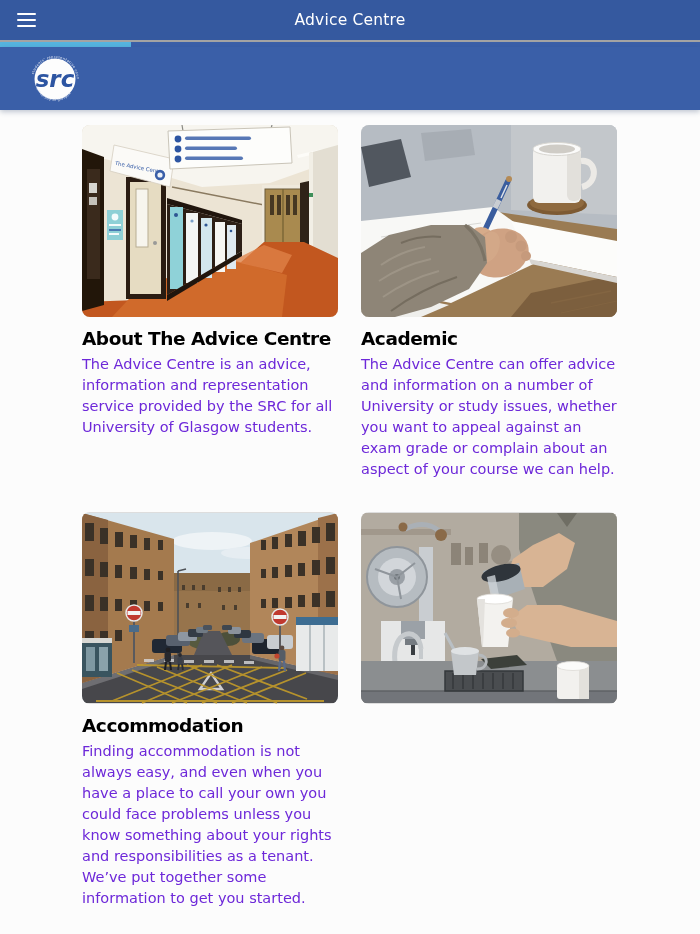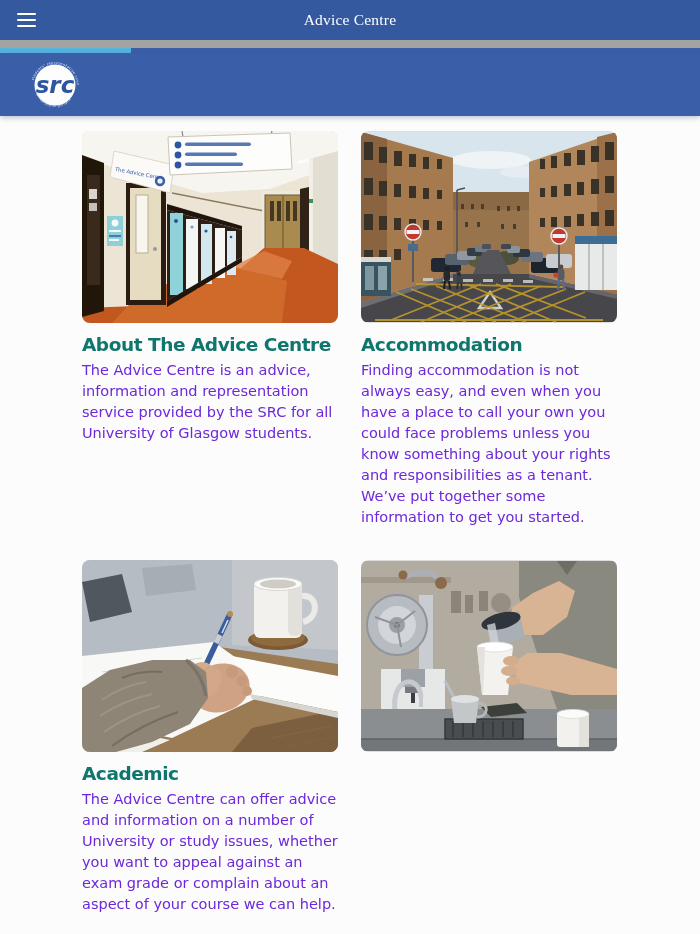--- a/index.html
+++ b/index.html
@@ -1,36 +1,36 @@
 <!DOCTYPE html>
 <html><head>
 <meta charset="utf-8">
 <style>
   html,body{margin:0;padding:0;}
   body{
     width:700px;height:934px;background:#fcfcfc;overflow:hidden;
     font-family:"DejaVu Sans","Liberation Sans",sans-serif;
   }
   
-  .appbar{height:40px;background:#35599f;position:relative;border-bottom:8px solid #a3a3a3;font-family:Liberation Serif, serif;}
+  .appbar{height:40px;background:#35599f;position:relative;border-bottom:2px solid #a3a3a3;}
   .menu-btn{position:absolute;left:14px;top:9px;width:26px;height:22px;background:transparent;border:none;cursor:pointer;padding:2px 3px;}
   .menu-btn span{display:block;width:19px;height:2.6px;background:#fff;border-radius:1px;margin:0 0 3.6px 0;}
   .menu-btn span:last-child{margin-bottom:0;}
   .appbar-title{position:absolute;left:0;right:0;top:0;line-height:40px;text-align:center;color:#ffffff;font-size:15.5px;letter-spacing:.2px;}
   .tab-track{height:5px;background:#3a5fa8;position:relative;}
   .tab-active{position:absolute;left:0;top:0;width:131px;height:5px;background:#55b4df;}
   .logo-band{height:63px;background:#3a5fa8;position:relative;box-shadow:0 2px 5px rgba(40,60,100,.28);}
   .src-logo{position:absolute;left:27px;top:4px;width:56px;height:56px;}
   
   main{padding:15px 82px 0 82px;}
   .grid{display:grid;grid-template-columns:256px 256px;column-gap:23px;row-gap:32px;}
   .card{width:256px;}
   .photo{margin:0;width:256px;height:192px;border-radius:8px;overflow:hidden;background:#ddd;}
   .photo svg{display:block;width:100%;height:100%;}
-  .card h2{margin:11px 0 5px 0;font-size:18.5px;font-weight:700;letter-spacing:-0.45px;color:#0f766e;white-space:nowrap;}
+  .card h2{margin:11px 0 5px 0;font-size:18.5px;font-weight:700;letter-spacing:-0.45px;color:#000000;white-space:nowrap;}
   .card p{margin:0;font-size:14.5px;line-height:1.45;color:#6d28d9;}
 </style>
 </head>
 <body>
 
 <header>
   <div class="appbar">
     <button class="menu-btn" aria-label="menu">
       <span></span>
         <span></span>
@@ -127,20 +127,77 @@
           <rect x="145" y="100" width="9" height="44" fill="#dfe9f0"></rect>
           <circle cx="94" cy="90" r="2" fill="#2e5693"></circle>
             <circle cx="124" cy="100" r="1.6" fill="#2e5693"></circle>
           <circle cx="149" cy="106" r="1.3" fill="#2e5693"></circle>
             <circle cx="110" cy="96" r="1.6" fill="#7aa0c8"></circle>
           <polygon points="85,170 160,126 160,131 85,176" fill="#20150d"></polygon>
         </svg>
       </figure>
       <h2>About The Advice Centre</h2>
       <p>The Advice Centre is an advice, information and representation service provided by the SRC for all University of Glasgow students.</p>
+    </article>
+
+    <article class="card">
+      <figure class="photo">
+        <svg viewBox="0 0 256 192">
+          <rect width="256" height="192" fill="#b6bcc3"></rect>
+          <polygon points="150,0 256,0 256,90 150,85" fill="#c6c9cd" opacity="0.85"></polygon>
+          <polygon points="0,22 40,14 50,52 8,62" fill="#40454d" opacity="0.85"></polygon>
+          <polygon points="60,8 110,4 114,30 64,36" fill="#9aa0a8" opacity="0.55"></polygon>
+
+          <polygon points="0,108 130,86 256,104 256,192 0,192" fill="#9a7b53"></polygon>
+          <polygon points="150,192 256,192 256,150 170,168" fill="#7c5f3e"></polygon>
+          <line x1="190" y1="178" x2="250" y2="166" stroke="#876844" stroke-width="1.4" opacity="0.7"></line>
+          <line x1="200" y1="188" x2="256" y2="176" stroke="#876844" stroke-width="1.2" opacity="0.6"></line>
+
+          <ellipse cx="196" cy="80" rx="30" ry="10" fill="#7d5a33"></ellipse>
+          <ellipse cx="196" cy="78" rx="27" ry="8.5" fill="#8f6a3f"></ellipse>
+          <rect x="172" y="22" width="48" height="56" rx="6" fill="#f2f1ee"></rect>
+          <rect x="206" y="24" width="14" height="52" rx="6" fill="#e2e0db"></rect>
+          <path d="M 220,36 C 236,34 238,58 221,62" fill="none" stroke="#eceae6" stroke-width="6"></path>
+          <ellipse cx="196" cy="24" rx="24" ry="6.5" fill="#fbfbfa" stroke="#d8d6d1" stroke-width="1"></ellipse>
+          <ellipse cx="196" cy="24" rx="18" ry="4.5" fill="#cfccc6"></ellipse>
+
+          <polygon points="0,96 132,82 196,128 90,178 0,160" fill="#f8f8f6"></polygon>
+          <line x1="20" y1="112" x2="120" y2="98" stroke="#d9d9d6" stroke-width="1.2"></line>
+          <line x1="24" y1="122" x2="126" y2="106" stroke="#d9d9d6" stroke-width="1.2"></line>
+          <line x1="28" y1="132" x2="100" y2="120" stroke="#d9d9d6" stroke-width="1.2"></line>
+          <rect x="30" y="140" width="26" height="14" fill="none" stroke="#e0e0dd" stroke-width="1.2" transform="rotate(-8 43 147)"></rect>
+          <polygon points="0,162 88,180 60,192 0,192" fill="#efefec"></polygon>
+
+          <polygon points="150,96 256,116 256,152 168,134" fill="#fcfcfa"></polygon>
+          <polygon points="168,134 256,152 256,158 170,139" fill="#d8d6d2"></polygon>
+
+          <line x1="116" y1="122" x2="112" y2="131" stroke="#b9bec5" stroke-width="3"></line>
+          <line x1="112" y1="131" x2="110" y2="135" stroke="#6a6f76" stroke-width="1.5"></line>
+          <line x1="147" y1="56" x2="116" y2="122" stroke="#3a5d9e" stroke-width="5.5" stroke-linecap="round"></line>
+          <line x1="138" y1="75" x2="134" y2="83" stroke="#c9cdd2" stroke-width="5.5"></line>
+          <line x1="146" y1="60" x2="140" y2="73" stroke="#dfe3e8" stroke-width="1.5"></line>
+          <circle cx="148" cy="54" r="3" fill="#b48a55"></circle>
+
+          <ellipse cx="120" cy="112" rx="12" ry="10" fill="#d6ab8a"></ellipse>
+          <ellipse cx="138" cy="128" rx="30" ry="24" fill="#cfa283" transform="rotate(-15 138 128)"></ellipse>
+          <circle cx="150" cy="112" r="6" fill="#c69a7c"></circle>
+            <circle cx="160" cy="121" r="5.5" fill="#c69a7c"></circle>
+            <circle cx="165" cy="131" r="5" fill="#c69a7c"></circle>
+          <ellipse cx="128" cy="122" rx="10" ry="16" fill="#d3a888" transform="rotate(20 128 122)"></ellipse>
+          <polygon points="0,192 0,128 28,110 70,100 108,100 124,112 126,138 108,164 70,182 34,192" fill="#8e8577"></polygon>
+          <path d="M20,140 q20,-14 44,-18" stroke="#a09788" stroke-width="2" fill="none" opacity="0.85"></path>
+          <path d="M18,156 q24,-16 52,-22" stroke="#a09788" stroke-width="2" fill="none" opacity="0.85"></path>
+          <path d="M22,172 q26,-18 56,-26" stroke="#a09788" stroke-width="2" fill="none" opacity="0.85"></path>
+          <path d="M40,118 q20,-8 40,-6" stroke="#6f6759" stroke-width="2" fill="none" opacity="0.8"></path>
+          <path d="M30,186 q30,-22 66,-34" stroke="#6f6759" stroke-width="2" fill="none" opacity="0.8"></path>
+          <path d="M104,100 q16,14 20,36" stroke="#7b7365" stroke-width="3" fill="none"></path>
+        </svg>
+      </figure>
+      <h2>Academic</h2>
+      <p>The Advice Centre can offer advice and information on a number of University or study issues, whether you want to appeal against an exam grade or complain about an aspect of your course we can help.</p>
     </article>
 
     <article class="card">
       <figure class="photo">
         <svg viewBox="0 0 256 190">
           <rect width="256" height="190" fill="#d9e5ec"></rect>
           <ellipse cx="130" cy="28" rx="40" ry="9" fill="#eef3f6"></ellipse>
           <ellipse cx="165" cy="40" rx="26" ry="6" fill="#e6edf2"></ellipse>
 
           <rect x="92" y="60" width="76" height="82" fill="#97744c"></rect>
@@ -278,77 +335,20 @@
             <line x1="198" y1="148" x2="197" y2="158" stroke="#5a6b8a" stroke-width="2.2"></line>
             <line x1="202" y1="148" x2="203" y2="158" stroke="#5a6b8a" stroke-width="2.2"></line>
         </svg>
       </figure>
       <h2>Accommodation</h2>
       <p>Finding accommodation is not always easy, and even when you have a place to call your own you could face problems unless you know something about your rights and responsibilities as a tenant. We’ve put together some information to get you started.</p>
     </article>
 
     <article class="card">
       <figure class="photo">
-        <svg viewBox="0 0 256 192">
-          <rect width="256" height="192" fill="#b6bcc3"></rect>
-          <polygon points="150,0 256,0 256,90 150,85" fill="#c6c9cd" opacity="0.85"></polygon>
-          <polygon points="0,22 40,14 50,52 8,62" fill="#40454d" opacity="0.85"></polygon>
-          <polygon points="60,8 110,4 114,30 64,36" fill="#9aa0a8" opacity="0.55"></polygon>
-
-          <polygon points="0,108 130,86 256,104 256,192 0,192" fill="#9a7b53"></polygon>
-          <polygon points="150,192 256,192 256,150 170,168" fill="#7c5f3e"></polygon>
-          <line x1="190" y1="178" x2="250" y2="166" stroke="#876844" stroke-width="1.4" opacity="0.7"></line>
-          <line x1="200" y1="188" x2="256" y2="176" stroke="#876844" stroke-width="1.2" opacity="0.6"></line>
-
-          <ellipse cx="196" cy="80" rx="30" ry="10" fill="#7d5a33"></ellipse>
-          <ellipse cx="196" cy="78" rx="27" ry="8.5" fill="#8f6a3f"></ellipse>
-          <rect x="172" y="22" width="48" height="56" rx="6" fill="#f2f1ee"></rect>
-          <rect x="206" y="24" width="14" height="52" rx="6" fill="#e2e0db"></rect>
-          <path d="M 220,36 C 236,34 238,58 221,62" fill="none" stroke="#eceae6" stroke-width="6"></path>
-          <ellipse cx="196" cy="24" rx="24" ry="6.5" fill="#fbfbfa" stroke="#d8d6d1" stroke-width="1"></ellipse>
-          <ellipse cx="196" cy="24" rx="18" ry="4.5" fill="#cfccc6"></ellipse>
-
-          <polygon points="0,96 132,82 196,128 90,178 0,160" fill="#f8f8f6"></polygon>
-          <line x1="20" y1="112" x2="120" y2="98" stroke="#d9d9d6" stroke-width="1.2"></line>
-          <line x1="24" y1="122" x2="126" y2="106" stroke="#d9d9d6" stroke-width="1.2"></line>
-          <line x1="28" y1="132" x2="100" y2="120" stroke="#d9d9d6" stroke-width="1.2"></line>
-          <rect x="30" y="140" width="26" height="14" fill="none" stroke="#e0e0dd" stroke-width="1.2" transform="rotate(-8 43 147)"></rect>
-          <polygon points="0,162 88,180 60,192 0,192" fill="#efefec"></polygon>
-
-          <polygon points="150,96 256,116 256,152 168,134" fill="#fcfcfa"></polygon>
-          <polygon points="168,134 256,152 256,158 170,139" fill="#d8d6d2"></polygon>
-
-          <line x1="116" y1="122" x2="112" y2="131" stroke="#b9bec5" stroke-width="3"></line>
-          <line x1="112" y1="131" x2="110" y2="135" stroke="#6a6f76" stroke-width="1.5"></line>
-          <line x1="147" y1="56" x2="116" y2="122" stroke="#3a5d9e" stroke-width="5.5" stroke-linecap="round"></line>
-          <line x1="138" y1="75" x2="134" y2="83" stroke="#c9cdd2" stroke-width="5.5"></line>
-          <line x1="146" y1="60" x2="140" y2="73" stroke="#dfe3e8" stroke-width="1.5"></line>
-          <circle cx="148" cy="54" r="3" fill="#b48a55"></circle>
-
-          <ellipse cx="120" cy="112" rx="12" ry="10" fill="#d6ab8a"></ellipse>
-          <ellipse cx="138" cy="128" rx="30" ry="24" fill="#cfa283" transform="rotate(-15 138 128)"></ellipse>
-          <circle cx="150" cy="112" r="6" fill="#c69a7c"></circle>
-            <circle cx="160" cy="121" r="5.5" fill="#c69a7c"></circle>
-            <circle cx="165" cy="131" r="5" fill="#c69a7c"></circle>
-          <ellipse cx="128" cy="122" rx="10" ry="16" fill="#d3a888" transform="rotate(20 128 122)"></ellipse>
-          <polygon points="0,192 0,128 28,110 70,100 108,100 124,112 126,138 108,164 70,182 34,192" fill="#8e8577"></polygon>
-          <path d="M20,140 q20,-14 44,-18" stroke="#a09788" stroke-width="2" fill="none" opacity="0.85"></path>
-          <path d="M18,156 q24,-16 52,-22" stroke="#a09788" stroke-width="2" fill="none" opacity="0.85"></path>
-          <path d="M22,172 q26,-18 56,-26" stroke="#a09788" stroke-width="2" fill="none" opacity="0.85"></path>
-          <path d="M40,118 q20,-8 40,-6" stroke="#6f6759" stroke-width="2" fill="none" opacity="0.8"></path>
-          <path d="M30,186 q30,-22 66,-34" stroke="#6f6759" stroke-width="2" fill="none" opacity="0.8"></path>
-          <path d="M104,100 q16,14 20,36" stroke="#7b7365" stroke-width="3" fill="none"></path>
-        </svg>
-      </figure>
-      <h2>Academic</h2>
-      <p>The Advice Centre can offer advice and information on a number of University or study issues, whether you want to appeal against an exam grade or complain about an aspect of your course we can help.</p>
-    </article>
-
-    <article class="card">
-      <figure class="photo">
         <svg viewBox="0 0 256 190">
           <rect width="256" height="190" fill="#b2aba0"></rect>
           <rect x="210" y="0" width="46" height="190" fill="#c8c2b6"></rect>
           <rect x="214" y="0" width="42" height="40" fill="#d9d5cd"></rect>
           <rect x="0" y="16" width="90" height="6" fill="#8f8577" opacity="0.5"></rect>
           <rect x="90" y="30" width="10" height="22" fill="#6e6557" opacity="0.55"></rect>
           <rect x="104" y="34" width="8" height="18" fill="#6e6557" opacity="0.55"></rect>
           <rect x="118" y="30" width="9" height="20" fill="#6e6557" opacity="0.55"></rect>
           <circle cx="140" cy="42" r="10" fill="#7a7164" opacity="0.5"></circle>
           <ellipse cx="152" cy="58" rx="12" ry="10" fill="#8a8275" opacity="0.5"></ellipse>

